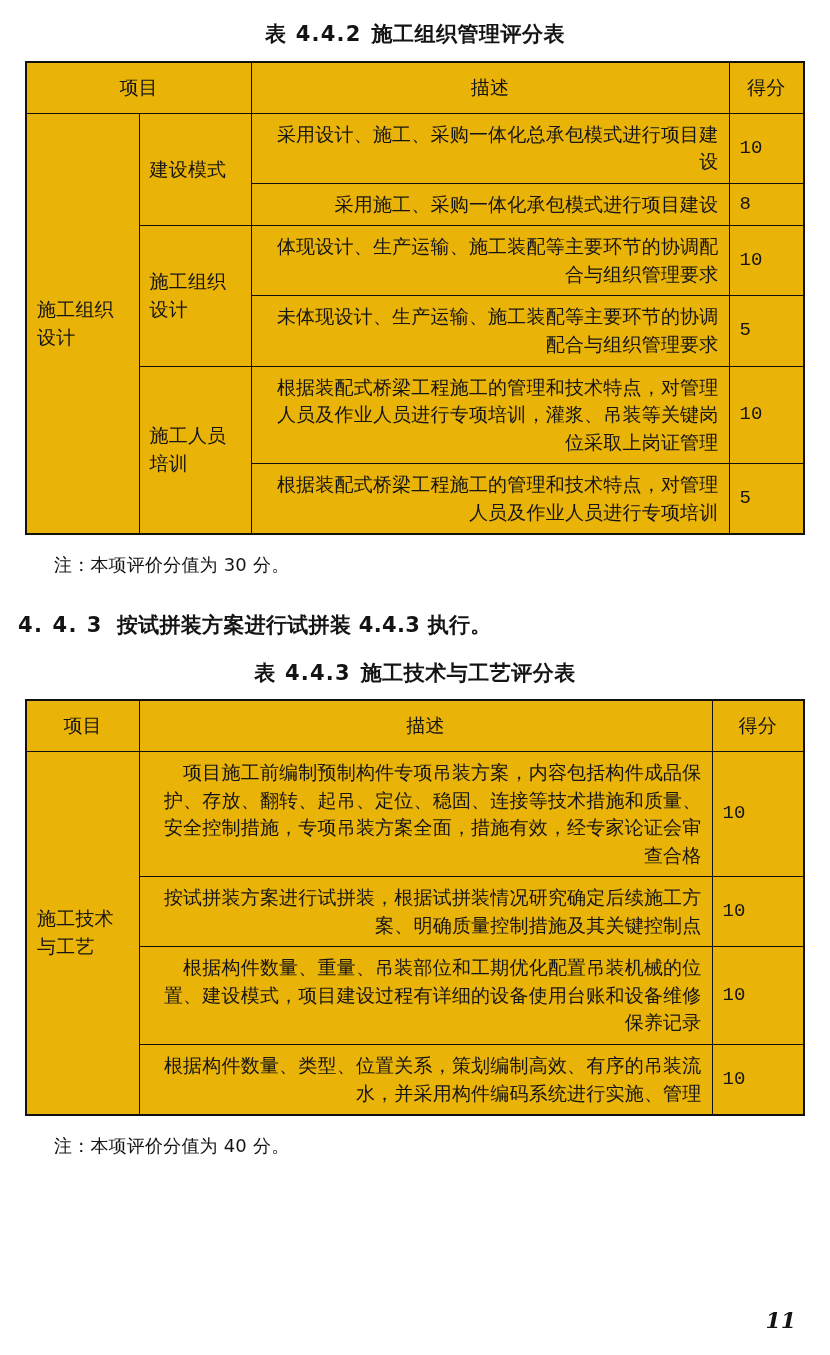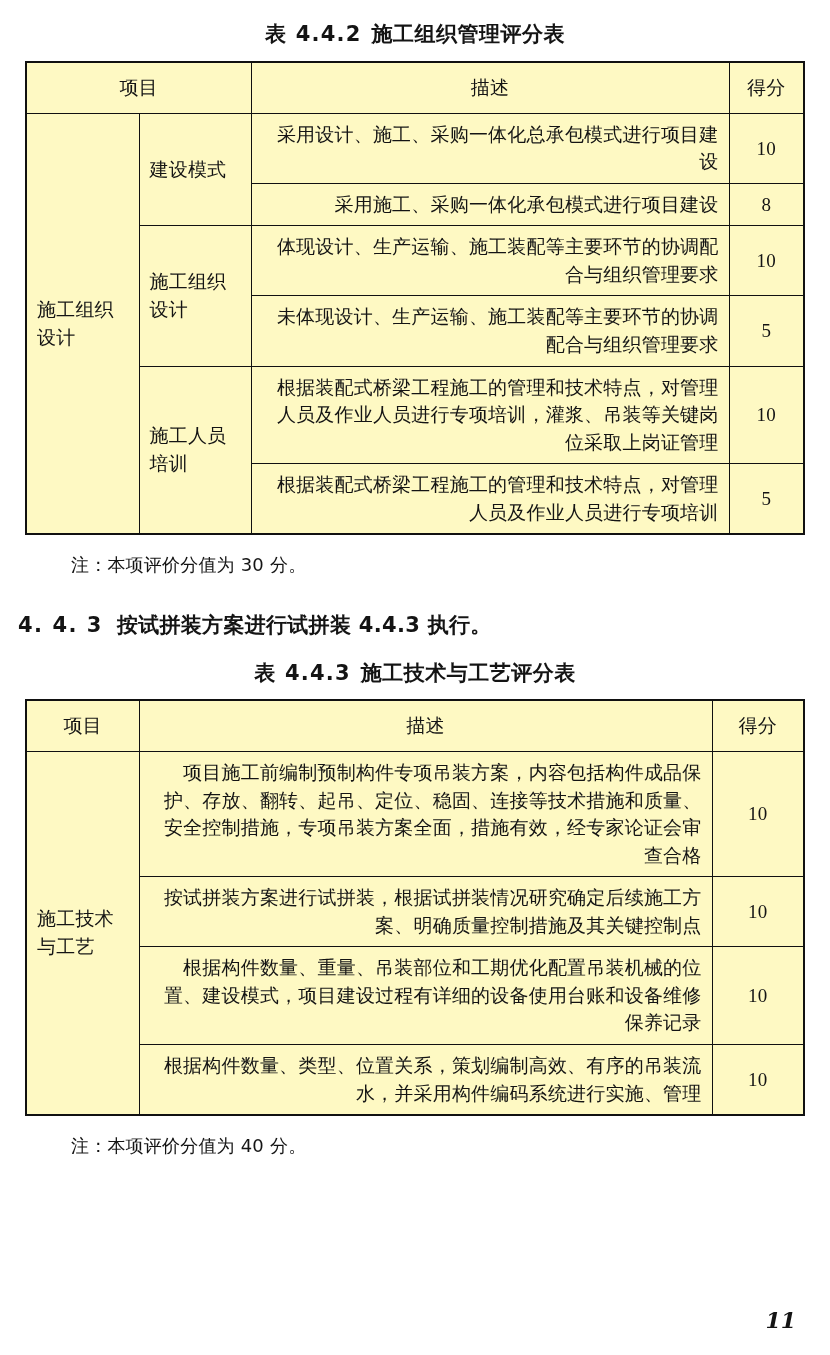--- a/index.html
+++ b/index.html
@@ -42,42 +42,42 @@
     padding-left: 18px;
     letter-spacing: 0.3px;
   }
   .section-heading .sec-num {
     letter-spacing: 1.5px;
     padding-right: 14px;
   }
 
   .note {
     font-size: 18px;
-    padding-left: 71px;
+    padding-left: 54px;
     letter-spacing: 0.2px;
   }
 
   .page-number {
     position: absolute;
     right: 34px;
     bottom: 22px;
     font-size: 22px;
     font-style: italic;
     font-weight: bold;
     font-family: "DejaVu Serif", "Liberation Serif", serif;
     margin-left: 12px;
   }
 
   
   table.score-table {
     border-collapse: collapse;
     table-layout: fixed;
     width: 778px;
     margin: 0 auto;
-    background: #fef9c3;
+    background: #eab308;
   }
   table.score-table td,
   table.score-table th {
     border: 1.5px solid #111;
     padding: 7px 10px;
     font-size: 19px;
     font-weight: normal;
     line-height: 1.45;
     vertical-align: middle;
     letter-spacing: 0.2px;
@@ -94,22 +94,22 @@
   .cat-cell {
     text-align: left;
     vertical-align: middle;
     line-height: 1.5;
   }
   .desc-cell {
     text-align: right;
     line-height: 1.55;
   }
   .score-cell {
-    text-align: center;
-    font-family: Liberation Serif, serif;
+    text-align: left;
+    font-family: Liberation Mono, monospace;
     font-size: 19px;
   }
 
   
   .t1 col.c1 { width: 113px; }
   .t1 col.c2 { width: 112px; }
   .t1 col.c3 { width: 478px; }
   .t1 col.c4 { width: 75px; }
 
   

